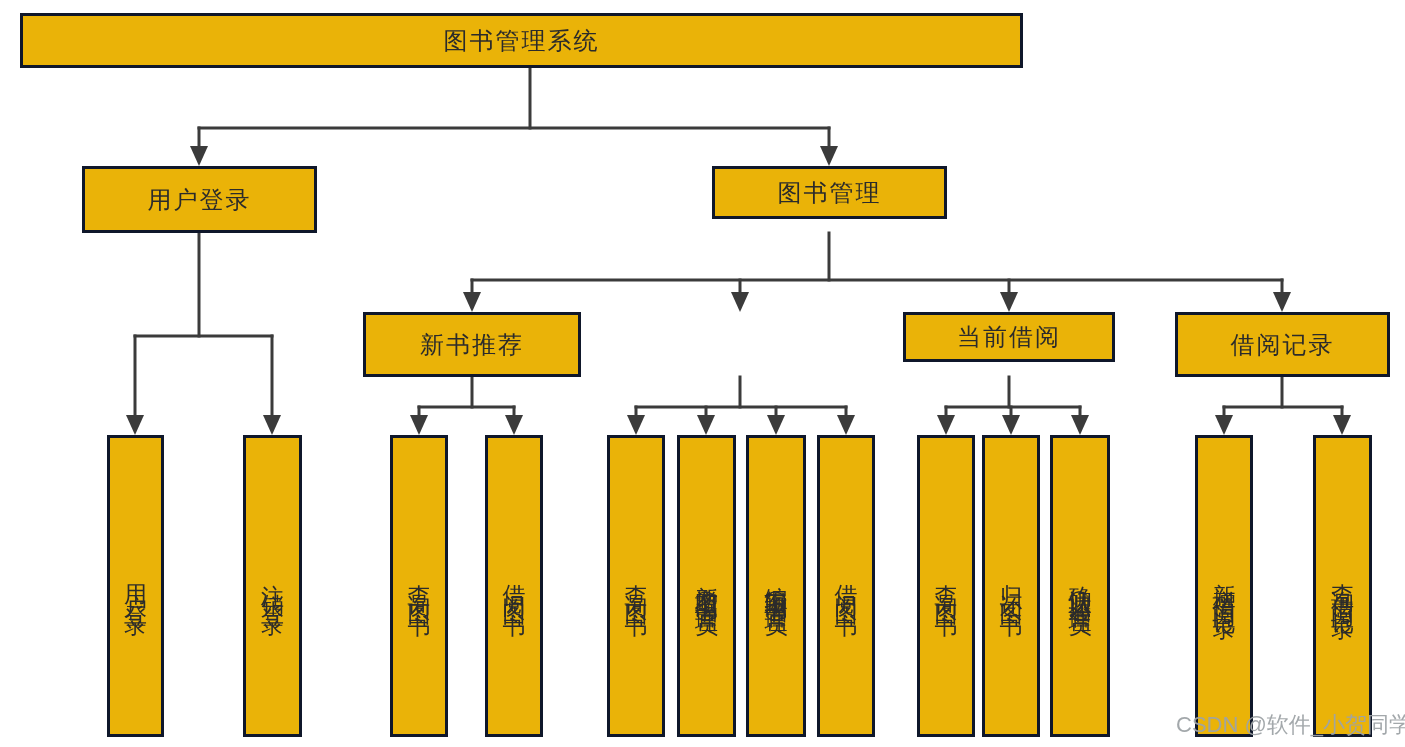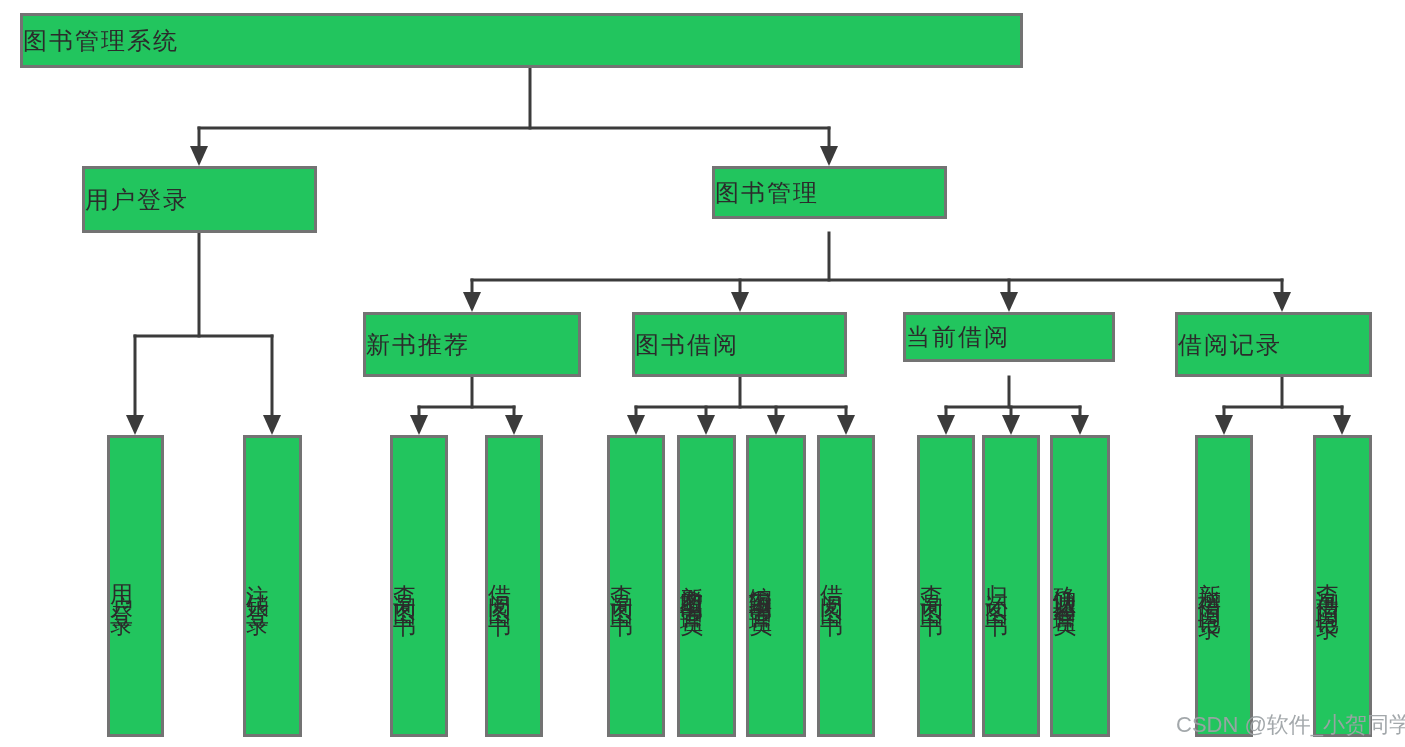--- a/index.html
+++ b/index.html
@@ -7,24 +7,25 @@
   #stage{
     position:relative;
     width:1405px;height:747px;
     background:#ffffff;
     overflow:hidden;
   }
   #wires{position:absolute;left:0;top:0;width:1405px;height:747px;}
   .box{
     position:absolute;
     box-sizing:border-box;
-    border:3px solid #737373;
-    background:#22c55e;
+    border:3px solid #0f172a;
+    background:#eab308;
     display:flex;
     align-items:center;
+    justify-content:center;
     color:#2b2b2b;
   }
   .hbox .label{
     font-size:24px;
     letter-spacing:2px;
     white-space:nowrap;
   }
   .vbox .label{
     writing-mode:vertical-rl;
     text-orientation:mixed;
@@ -117,27 +118,24 @@
   <div class="box hbox" style="left:82px;top:166px;width:235px;height:67px;">
     <span class="label">用户登录</span>
   </div>
   <div class="box hbox" style="left:712px;top:166px;width:235px;height:53px;">
     <span class="label">图书管理</span>
   </div>
 
   <div class="box hbox" style="left:363px;top:312px;width:218px;height:65px;">
     <span class="label">新书推荐</span>
   </div>
-  <div class="box hbox" style="left:632px;top:312px;width:215px;height:65px;">
-    <span class="label">图书借阅</span>
-  </div>
   <div class="box hbox" style="left:903px;top:312px;width:212px;height:50px;">
     <span class="label">当前借阅</span>
   </div>
-  <div class="box hbox" style="left:1175px;top:312px;width:197px;height:65px;">
+  <div class="box hbox" style="left:1175px;top:312px;width:215px;height:65px;">
     <span class="label">借阅记录</span>
   </div>
 
   <div class="box vbox" style="left:107px;top:435px;width:57px;height:302px;">
     <span class="label" style="letter-spacing: 10px;">用户登录</span>
   </div>
   <div class="box vbox" style="left:243px;top:435px;width:59px;height:302px;">
     <span class="label" style="letter-spacing: 10px;">注销登录</span>
   </div>
 

